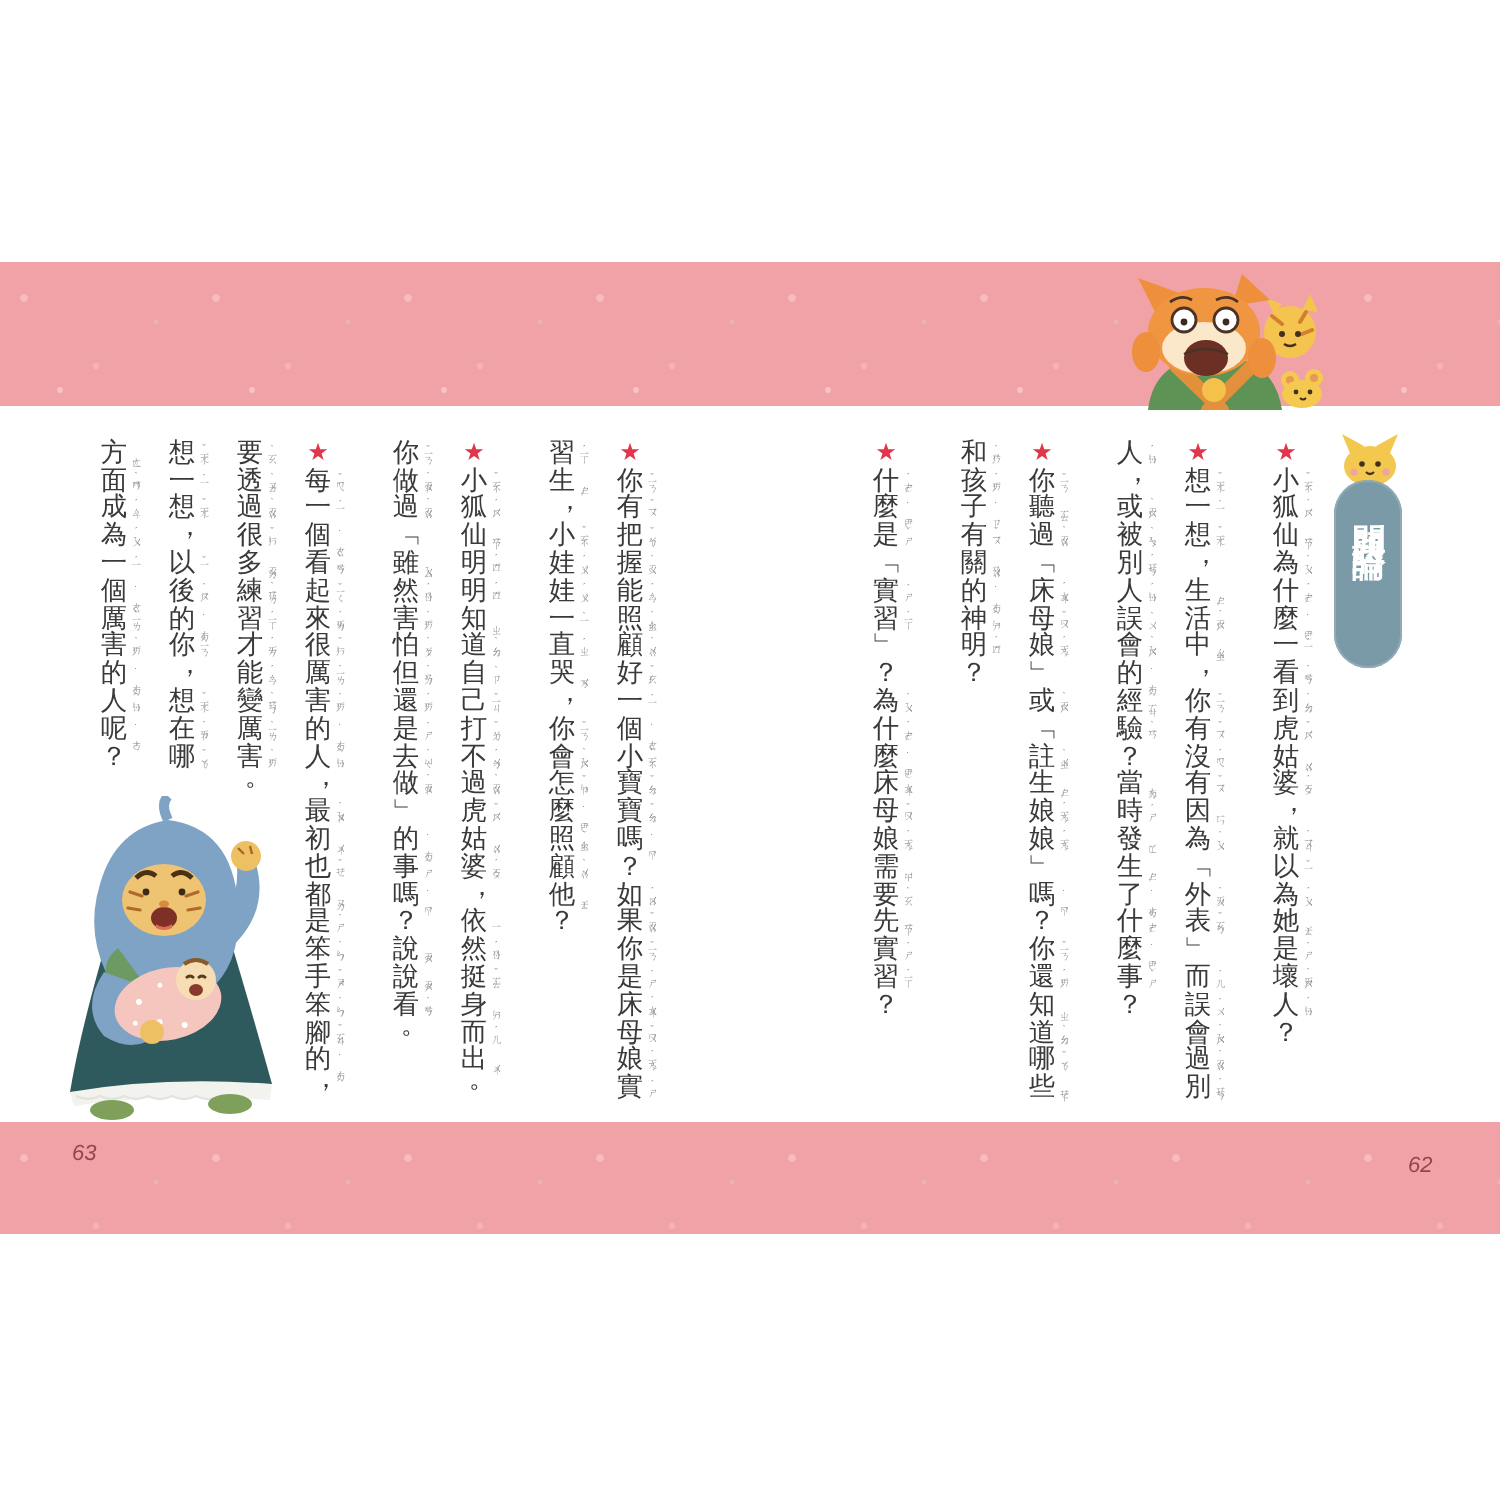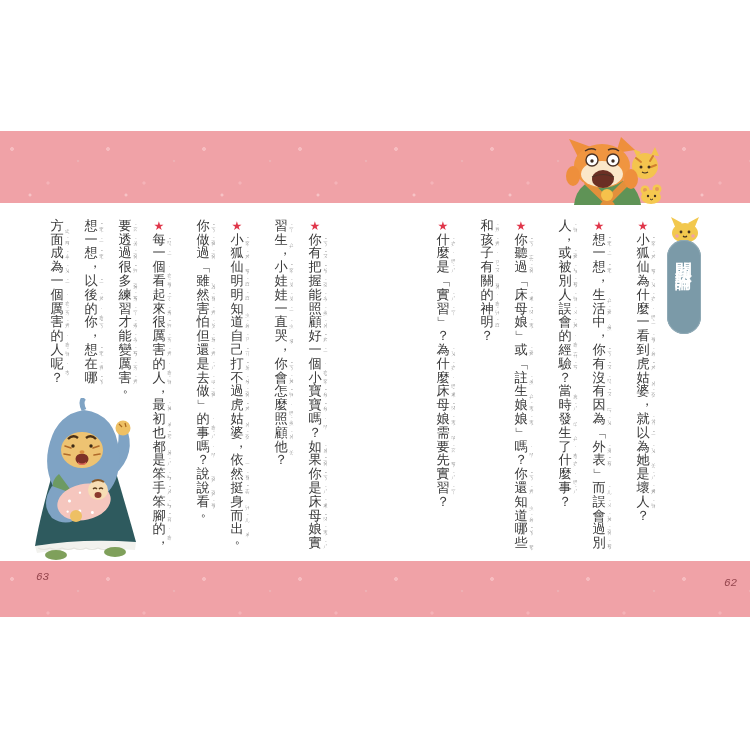--- a/index.html
+++ b/index.html
@@ -10,24 +10,24 @@
         background-image:
           radial-gradient(circle at 12px 18px, #f7bcc0 1.6px, transparent 2.2px),
           radial-gradient(circle at 48px 52px, #f5b3b8 1.3px, transparent 1.9px),
           radial-gradient(circle at 78px 30px, #eeb0b4 1.1px, transparent 1.6px),
           radial-gradient(circle at 30px 64px, #f7c3c6 1.2px, transparent 1.8px);
         background-size:96px 78px;}
   .band-top{top:131px;height:72px;}
   .band-bottom{top:561px;height:56px;}
 
   
-  .pageno{position:absolute;font-family:Liberation Mono, monospace;font-style:italic;
+  .pageno{position:absolute;font-family:Liberation Sans, sans-serif;font-style:italic;
           font-size:11px;color:#94454d;}
   #pageno-left{left:36px;top:571px;}
-  #pageno-right{left:724px;top:577px;}
+  #pageno-right{left:704px;top:577px;}
 
   
   .banner-group{position:absolute;left:663px;top:215px;width:44px;}
   .banner-char{position:absolute;left:5px;top:0;}
   .banner{position:absolute;left:4px;top:25px;width:34px;height:94px;background:#7b9aa8;
           border-radius:17px;display:flex;justify-content:center;box-shadow:0 0 0 1px #8fa9b5 inset;}
   .banner-text{writing-mode:vertical-rl;text-orientation:upright;color:#ffffff;
                font-weight:bold;font-size:16.5px;letter-spacing:3.5px;padding-top:9px;}
 
   

